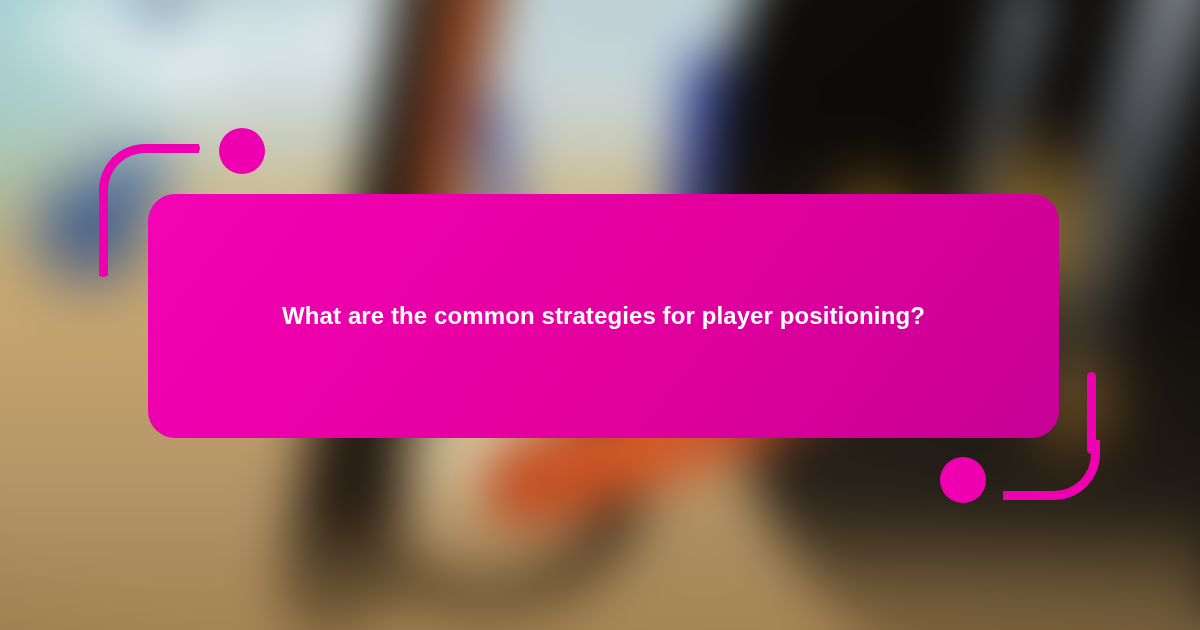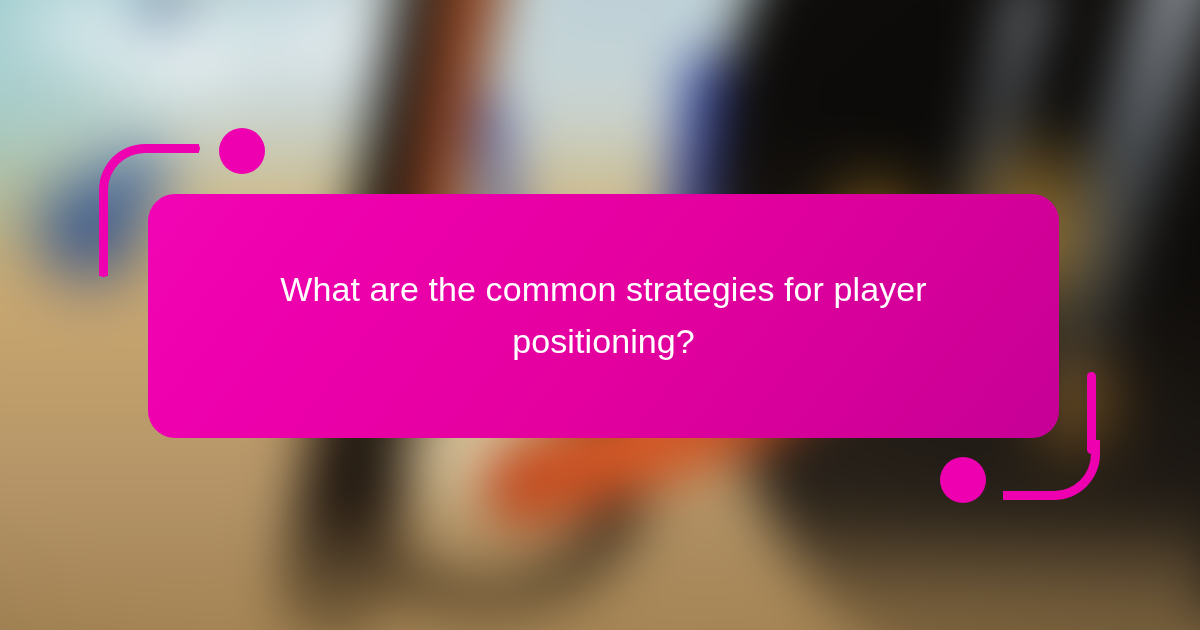--- a/index.html
+++ b/index.html
@@ -268,22 +268,22 @@
     border-radius:27px;
     background:linear-gradient(128deg, #f205b4 0%, #ee00ae 18%, #e4009f 52%, #cf0097 86%, #c60097 100%);
     display:flex;
     align-items:center;
     justify-content:center;
     padding:28px 74px;
   }
   .card-title {
     color:#ffffff;
     font-family:"Liberation Sans", sans-serif;
-    font-size:34px;
-    font-weight:400;
+    font-size:24px;
+    font-weight:700;
     line-height:1.52;
     text-align:center;
     letter-spacing:.1px;
     max-width:760px;
   }
 
   :root { --mag:#ee00b0; --mag-thin:#e0009e; }
 </style>
 </head>
 <body>

